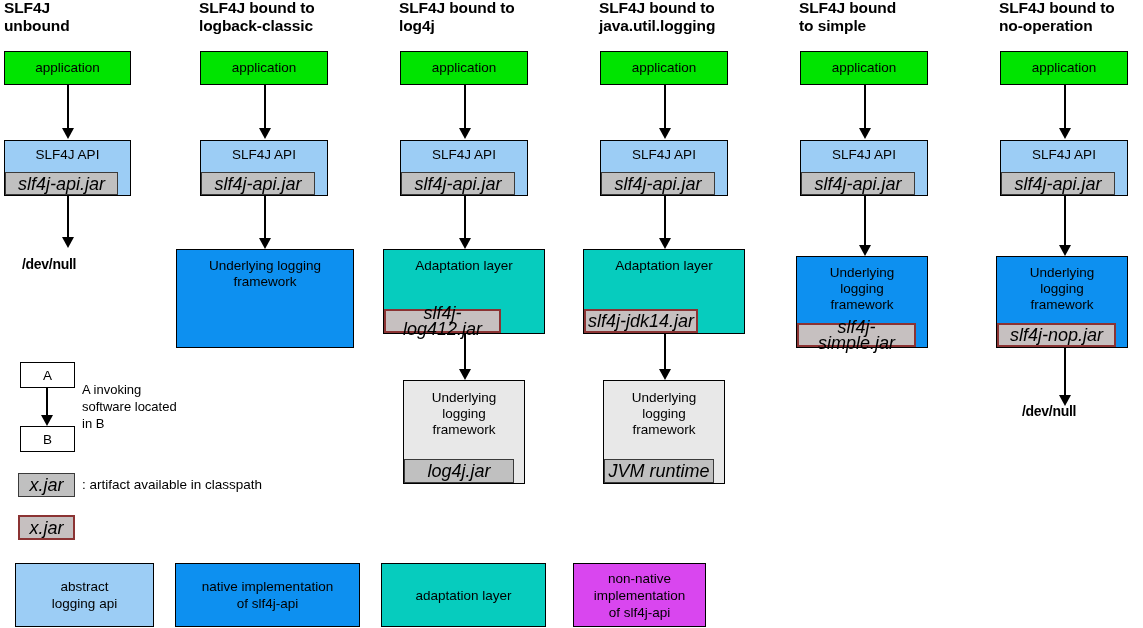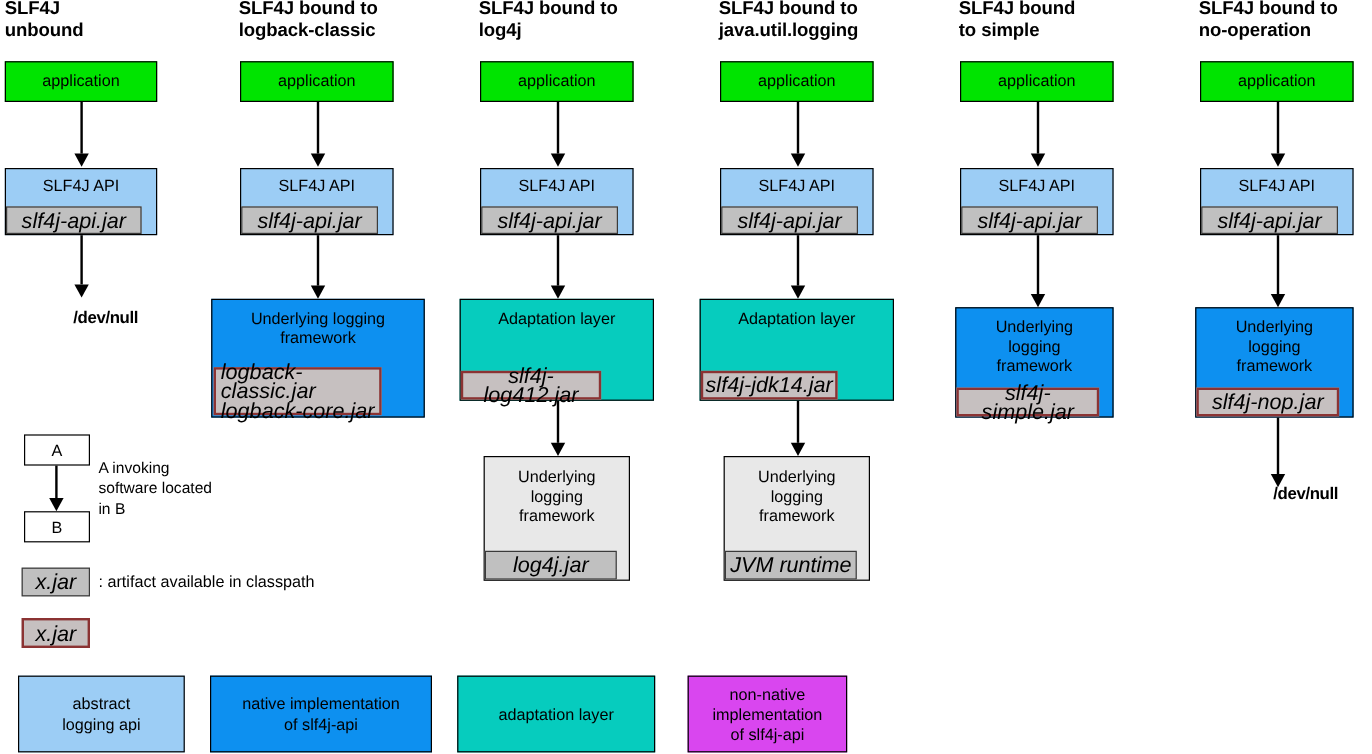--- a/index.html
+++ b/index.html
@@ -86,21 +86,20 @@
     border-left: 6px solid transparent;
     border-right: 6px solid transparent;
     border-top: 11px solid #000;
   }
   .devnull {
     position: absolute;
     font-weight: bold;
     font-size: 14px;
     letter-spacing: -0.3px;
     white-space: nowrap;
-    margin-left: 39px;
   }
   .legend-box {
     position: absolute;
     box-sizing: border-box;
     border: 1px solid #000;
     background: #ffffff;
     display: flex;
     align-items: center;
     justify-content: center;
     font-size: 13.5px;
@@ -175,22 +174,20 @@
 
   <div class="arrow" style="left:264px; top:196px; height:53px;">
     <div class="shaft" style="height:42px;"></div>
     <div class="head" style="top:42px;"></div>
   </div>
 
   <div class="node blue-d" style="left:176px; top:249px; width:178px; height:99px;">
     <div class="node-label" style="padding-top:8px;">Underlying logging
 framework</div>
   </div>
-  <div class="jar binding" style="left:178px; top:306px; width:140px; height:40px; text-align:left; align-items:flex-start; padding-left:4px;">logback-classic.jar
-logback-core.jar</div>
 
   <div class="col-title" style="left:399px; top:-1px; width:185px;">SLF4J bound to
 log4j</div>
 
   <div class="node green" style="left:400px; top:51px; width:128px; height:34px;">
     <div class="node-label" style="padding-top:8px;">application</div>
   </div>
   <div class="arrow" style="left:464px; top:85px; height:54px;">
     <div class="shaft" style="height:43px;"></div>
     <div class="head" style="top:43px;"></div>

